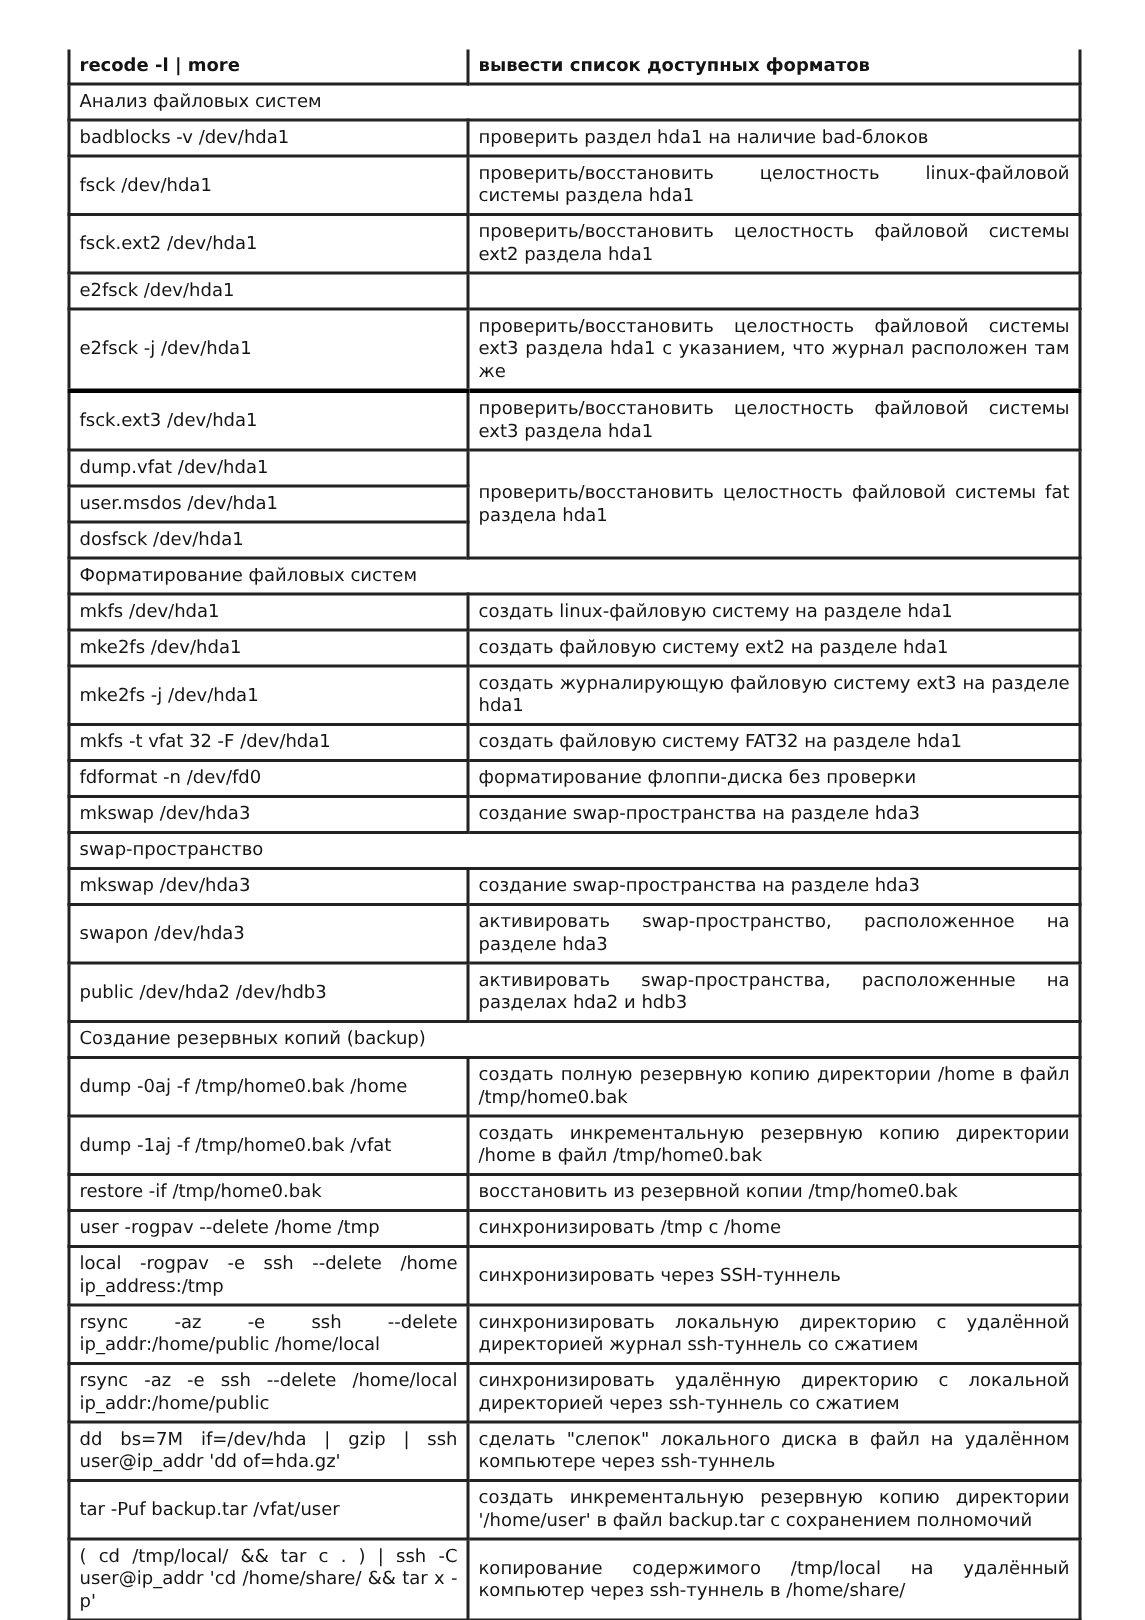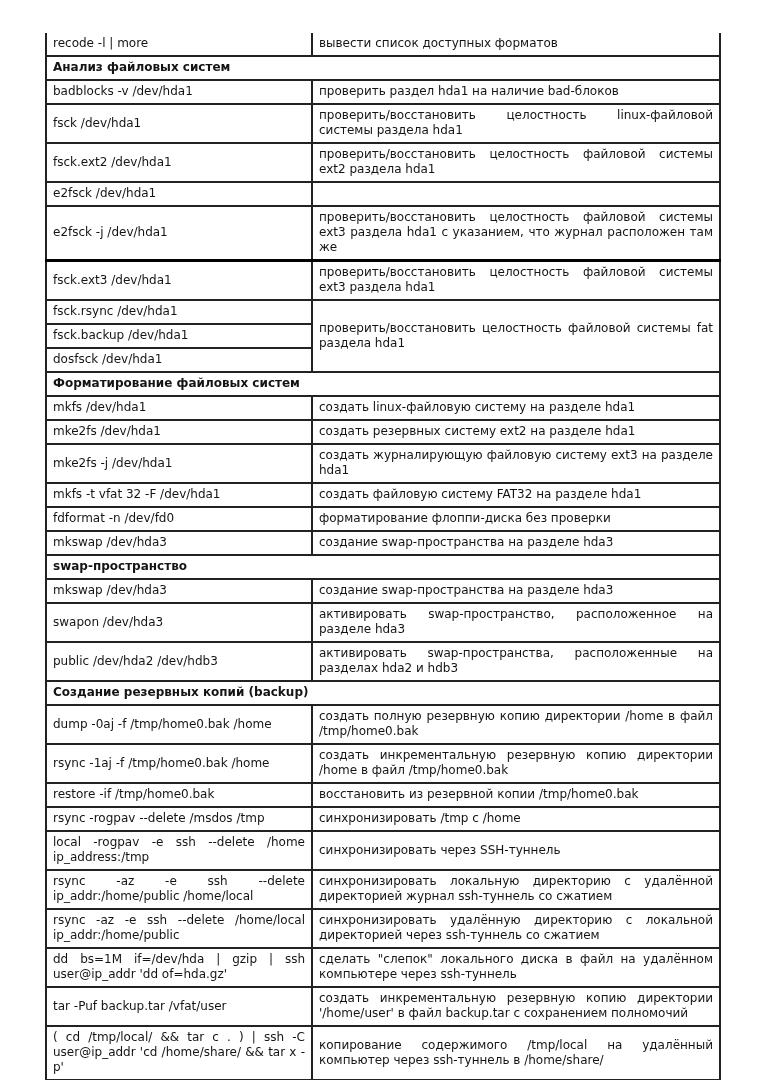--- a/index.html
+++ b/index.html
@@ -22,27 +22,27 @@
     border: 2px solid #222222;
     font-size: 12px;
     line-height: 15px;
     padding: 3px 6px 4px 6px;
     vertical-align: middle;
     text-align: justify;
     overflow: hidden;
     word-wrap: break-word;
   }
   
-  .cmd-table tr:first-child > td { border-top: 0; }
+  .cmd-table tr:first-child > td { border-top: 0; font-weight: bold; }
 
   col.c1 { width: 266px; }
   col.c2 { width: 408px; }
 
   .section-cell {
-    font-weight: bold;
+    font-weight: normal;
     font-size: 13px;
     line-height: 16px;
     text-align: left;
     border-top: 3px solid #000000;
     border-bottom: 3px solid #000000;
     padding: 2px 6px 3px 6px;
     margin-top: 24px;
   }
   tr.thick-top > td { border-top-width: 3px; border-top-color: #000000; }
 </style>
@@ -81,39 +81,39 @@
         </tr>
         <tr>
           <td class="cmd-cell">e2fsck -j /dev/hda1</td>
           <td class="desc-cell">проверить/восстановить целостность файловой системы ext3 раздела hda1 с указанием, что журнал расположен там же</td>
         </tr>
         <tr class="thick-top">
           <td class="cmd-cell">fsck.ext3 /dev/hda1</td>
           <td class="desc-cell">проверить/восстановить целостность файловой системы ext3 раздела hda1</td>
         </tr>
         <tr class="group-row">
-          <td class="cmd-cell">fsck.rsync /dev/hda1</td>
+          <td class="cmd-cell">dump.vfat /dev/hda1</td>
           <td class="desc-cell" rowspan="3">проверить/восстановить целостность файловой системы fat раздела hda1</td>
         </tr>
         <tr class="group-row">
-          <td class="cmd-cell">fsck.backup /dev/hda1</td>
+          <td class="cmd-cell">user.msdos /dev/hda1</td>
         </tr>
         <tr class="group-row">
           <td class="cmd-cell">dosfsck /dev/hda1</td>
         </tr>
         <tr class="section-row">
           <td class="section-cell" colspan="2">Форматирование файловых систем</td>
         </tr>
         <tr>
           <td class="cmd-cell">mkfs /dev/hda1</td>
           <td class="desc-cell">создать linux-файловую систему на разделе hda1</td>
         </tr>
         <tr>
           <td class="cmd-cell">mke2fs /dev/hda1</td>
-          <td class="desc-cell">создать резервных систему ext2 на разделе hda1</td>
+          <td class="desc-cell">создать файловую систему ext2 на разделе hda1</td>
         </tr>
         <tr>
           <td class="cmd-cell">mke2fs -j /dev/hda1</td>
           <td class="desc-cell">создать журналирующую файловую систему ext3 на разделе hda1</td>
         </tr>
         <tr>
           <td class="cmd-cell">mkfs -t vfat 32 -F /dev/hda1</td>
           <td class="desc-cell">создать файловую систему FAT32 на разделе hda1</td>
         </tr>
         <tr>
@@ -140,45 +140,45 @@
           <td class="desc-cell">активировать swap-пространства, расположенные на разделах hda2 и hdb3</td>
         </tr>
         <tr class="section-row">
           <td class="section-cell" colspan="2">Создание резервных копий (backup)</td>
         </tr>
         <tr>
           <td class="cmd-cell">dump -0aj -f /tmp/home0.bak /home</td>
           <td class="desc-cell">создать полную резервную копию директории /home в файл /tmp/home0.bak</td>
         </tr>
         <tr>
-          <td class="cmd-cell">rsync -1aj -f /tmp/home0.bak /home</td>
+          <td class="cmd-cell">dump -1aj -f /tmp/home0.bak /vfat</td>
           <td class="desc-cell">создать инкрементальную резервную копию директории /home в файл /tmp/home0.bak</td>
         </tr>
         <tr>
           <td class="cmd-cell">restore -if /tmp/home0.bak</td>
           <td class="desc-cell">восстановить из резервной копии /tmp/home0.bak</td>
         </tr>
         <tr>
-          <td class="cmd-cell">rsync -rogpav --delete /msdos /tmp</td>
+          <td class="cmd-cell">user -rogpav --delete /home /tmp</td>
           <td class="desc-cell">синхронизировать /tmp с /home</td>
         </tr>
         <tr>
           <td class="cmd-cell">local -rogpav -e ssh --delete /home ip_address:/tmp</td>
           <td class="desc-cell">синхронизировать через SSH-туннель</td>
         </tr>
         <tr>
           <td class="cmd-cell">rsync -az -e ssh --delete ip_addr:/home/public /home/local</td>
           <td class="desc-cell">синхронизировать локальную директорию с удалённой директорией журнал ssh-туннель со сжатием</td>
         </tr>
         <tr>
           <td class="cmd-cell">rsync -az -e ssh --delete /home/local ip_addr:/home/public</td>
           <td class="desc-cell">синхронизировать удалённую директорию с локальной директорией через ssh-туннель со сжатием</td>
         </tr>
         <tr>
-          <td class="cmd-cell">dd bs=1M if=/dev/hda | gzip | ssh user@ip_addr 'dd of=hda.gz'</td>
+          <td class="cmd-cell">dd bs=7M if=/dev/hda | gzip | ssh user@ip_addr 'dd of=hda.gz'</td>
           <td class="desc-cell">сделать "слепок" локального диска в файл на удалённом компьютере через ssh-туннель</td>
         </tr>
         <tr>
           <td class="cmd-cell">tar -Puf backup.tar /vfat/user</td>
           <td class="desc-cell">создать инкрементальную резервную копию директории '/home/user' в файл backup.tar с сохранением полномочий</td>
         </tr>
         <tr>
           <td class="cmd-cell">( cd /tmp/local/ &amp;&amp; tar c . ) | ssh -C user@ip_addr 'cd /home/share/ &amp;&amp; tar x -p'</td>
           <td class="desc-cell">копирование содержимого /tmp/local на удалённый компьютер через ssh-туннель в /home/share/</td>
         </tr>

